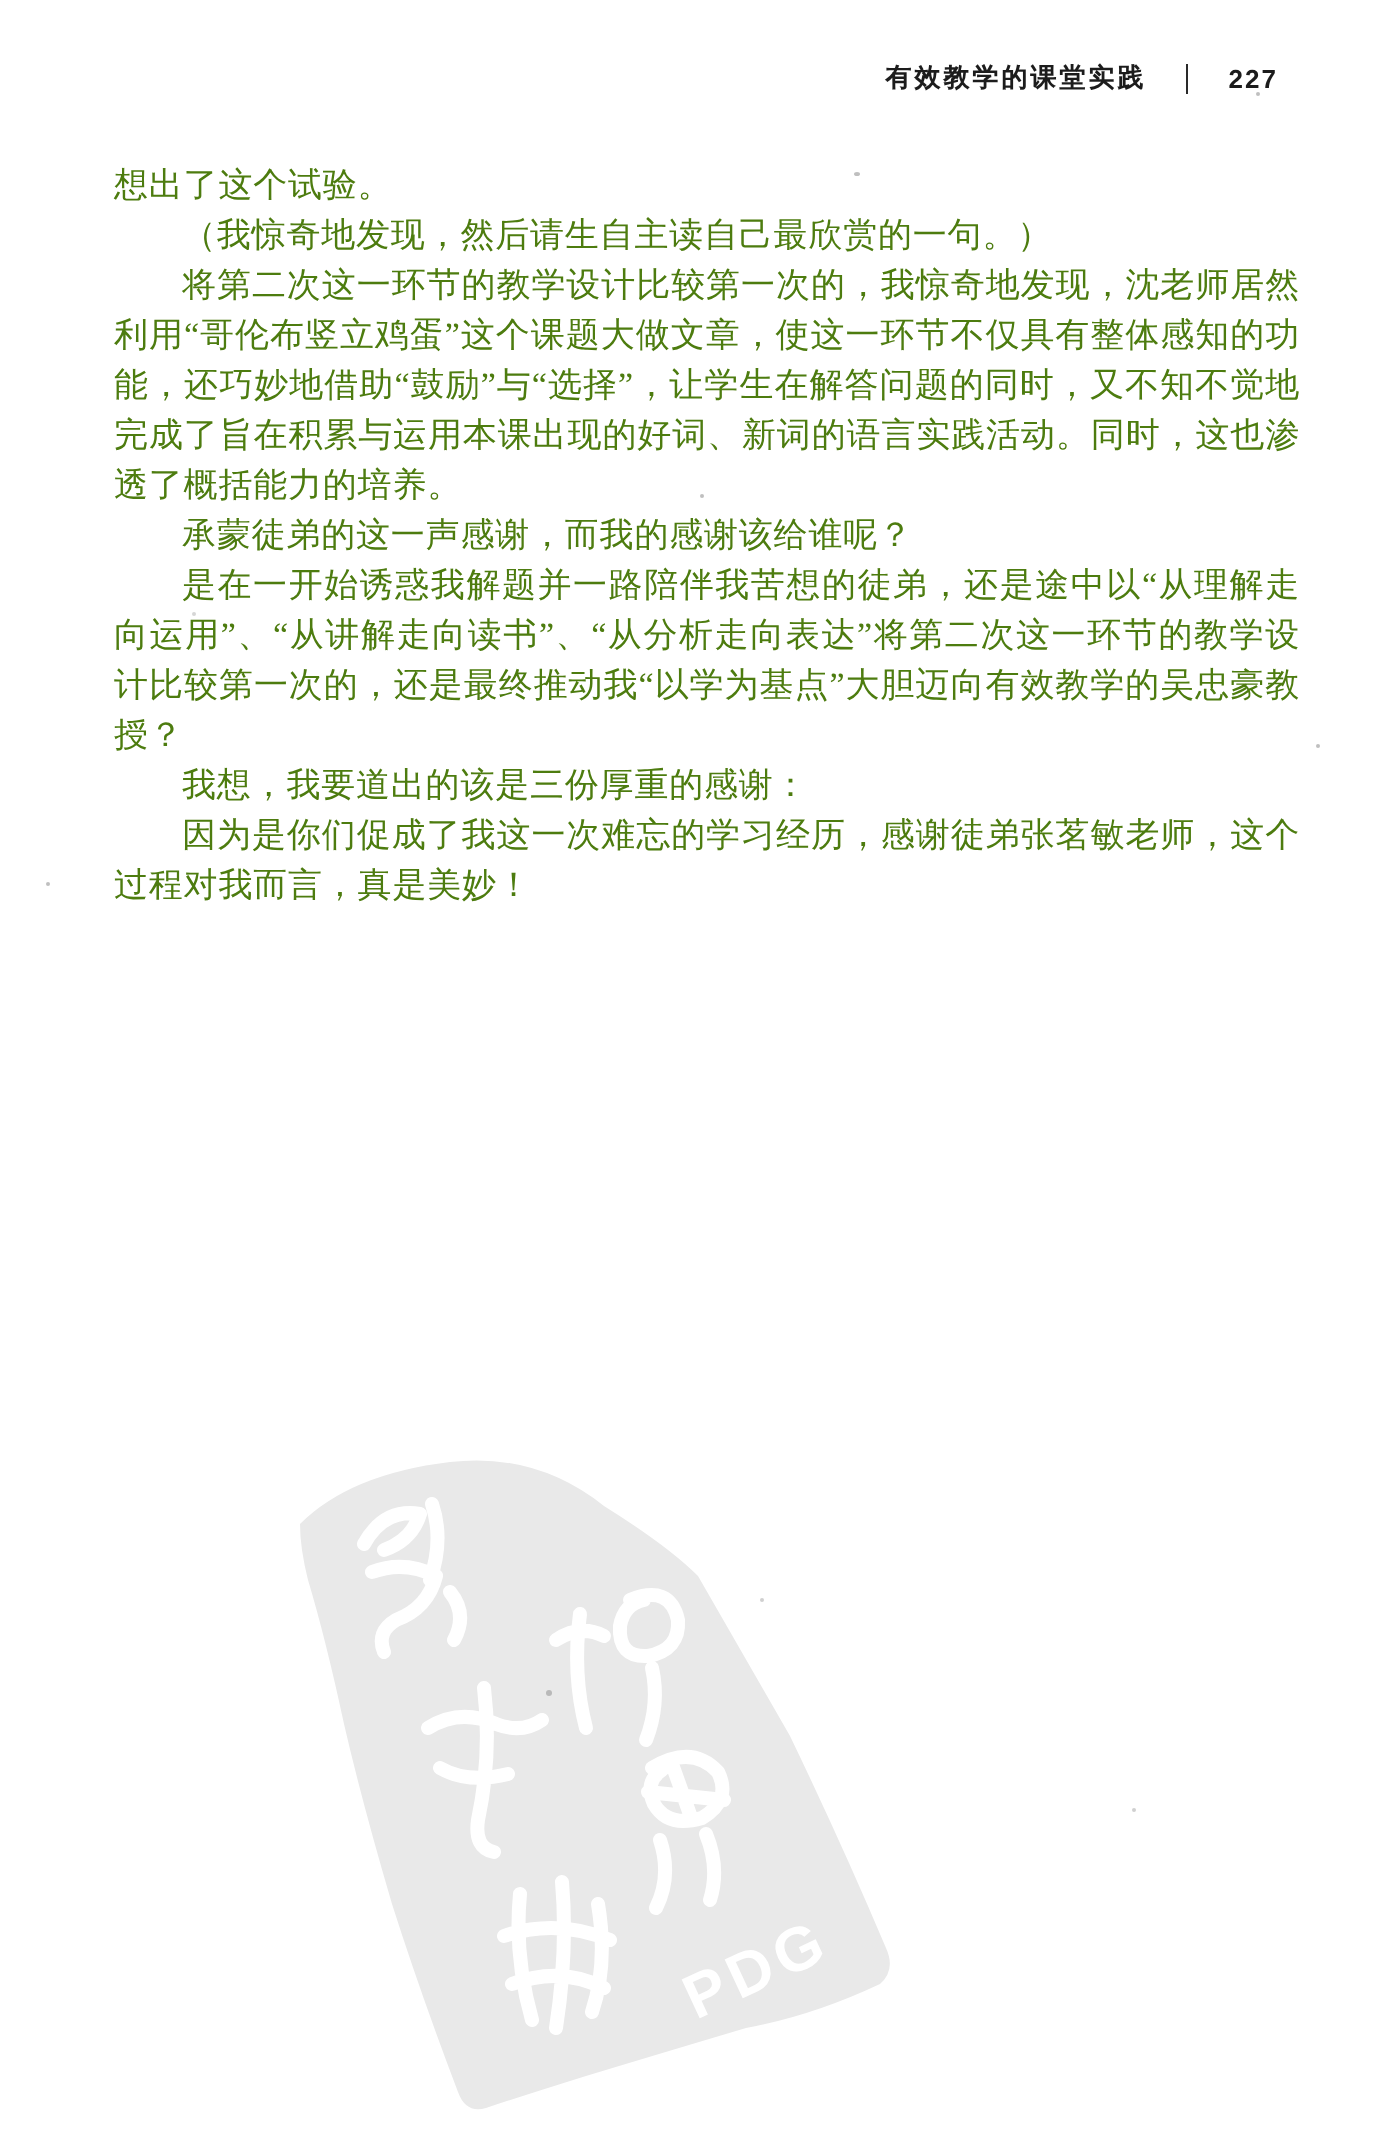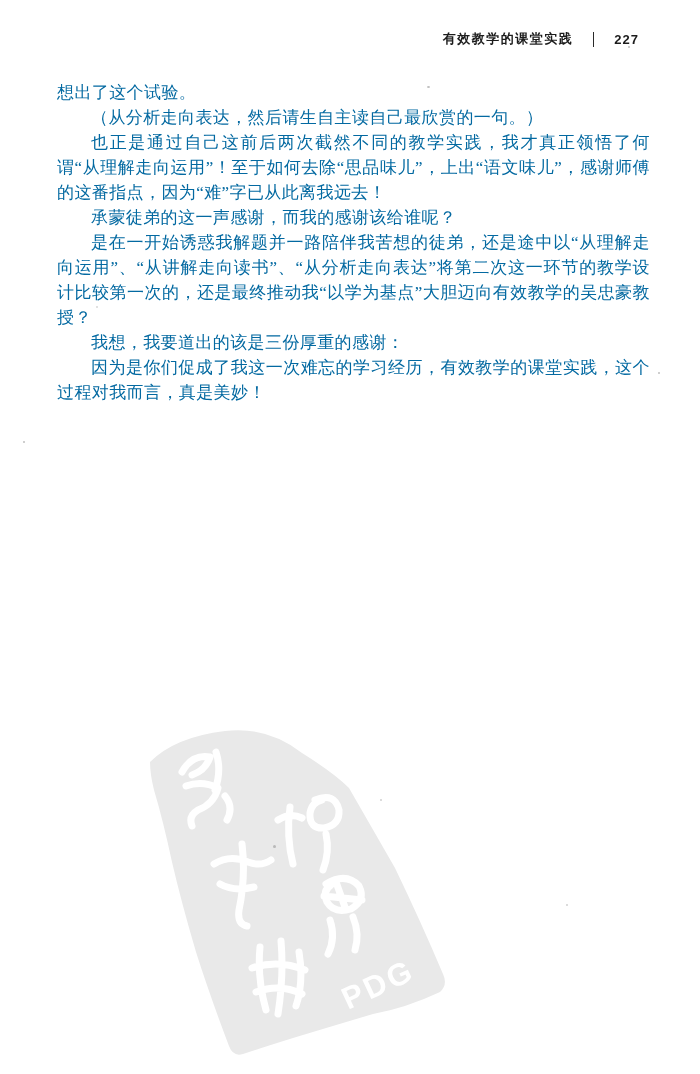--- a/index.html
+++ b/index.html
@@ -14,21 +14,21 @@
     position:absolute;top:30px;right:61px;
     display:flex;align-items:center;gap:20px;
     font-family:"Liberation Sans","DejaVu Sans",sans-serif;
     font-weight:bold;font-size:13px;color:#1c1c1c;letter-spacing:1.5px;
   }
   .running-head .rule{width:1px;height:15px;background:#2a2a2a;}
   .running-head .pageno{letter-spacing:1px;}
   .body-text{
     position:absolute;left:57px;top:80px;width:593px;
     font-size:17px;line-height:25px;letter-spacing:0.4px;
-    color:#0369a1;
+    color:#4d7c0f;
     text-align:justify;
     text-justify:inter-ideograph;
   }
   .body-text p{margin:0;text-indent:2em;}
   .body-text p.no-indent{text-indent:0;}
   .watermark{
     position:absolute;left:130px;top:712px;width:330px;height:355px;
     pointer-events:none;
   }
   .watermark .stamp{fill:#e9e9e9;}
@@ -45,26 +45,26 @@
 <div class="page">
 
   <header class="running-head">
     <span>有效教学的课堂实践</span>
     <span class="rule"></span>
     <span class="pageno">227</span>
   </header>
 
   <main class="body-text">
     <p class="no-indent">想出了这个试验。</p>
-    <p>（从分析走向表达，然后请生自主读自己最欣赏的一句。）</p>
-    <p>也正是通过自己这前后两次截然不同的教学实践，我才真正领悟了何谓“从理解走向运用”！至于如何去除“思品味儿”，上出“语文味儿”，感谢师傅的这番指点，因为“难”字已从此离我远去！</p>
+    <p>（我惊奇地发现，然后请生自主读自己最欣赏的一句。）</p>
+    <p>将第二次这一环节的教学设计比较第一次的，我惊奇地发现，沈老师居然利用“哥伦布竖立鸡蛋”这个课题大做文章，使这一环节不仅具有整体感知的功能，还巧妙地借助“鼓励”与“选择”，让学生在解答问题的同时，又不知不觉地完成了旨在积累与运用本课出现的好词、新词的语言实践活动。同时，这也渗透了概括能力的培养。</p>
     <p>承蒙徒弟的这一声感谢，而我的感谢该给谁呢？</p>
     <p>是在一开始诱惑我解题并一路陪伴我苦想的徒弟，还是途中以“从理解走向运用”、“从讲解走向读书”、“从分析走向表达”将第二次这一环节的教学设计比较第一次的，还是最终推动我“以学为基点”大胆迈向有效教学的吴忠豪教授？</p>
     <p>我想，我要道出的该是三份厚重的感谢：</p>
-    <p>因为是你们促成了我这一次难忘的学习经历，有效教学的课堂实践，这个过程对我而言，真是美妙！</p>
+    <p>因为是你们促成了我这一次难忘的学习经历，感谢徒弟张茗敏老师，这个过程对我而言，真是美妙！</p>
   </main>
 
   <svg class="watermark" viewBox="0 0 330 355" aria-hidden="true">
     <path class="stamp" d="M 20 50 Q 45 25 95 19 Q 138 14 172 41 Q 204 61 219 76 Q 242 116 265 156
          Q 291 210 313 262 Q 318 273 310 280 Q 276 296 243 302 Q 196 316 163 326
          Q 131 336 113 342 Q 103 345 99 334 Q 80 284 66 240 Q 51 189 42 150
          Q 33 108 24 78 Q 20 62 20 50 Z"></path>
     <path class="glyph" d="M52 60 Q62 42 80 45 Q76 58 62 63 M86 40 Q92 58 85 78
          M56 74 Q72 68 88 76 Q84 92 68 98 Q58 104 62 114 M95 84 Q104 95 97 108"></path>
     <path class="glyph" d="M185 88 Q205 80 209 98 Q210 113 194 116 Q179 117 180 101 Q182 90 192 88

